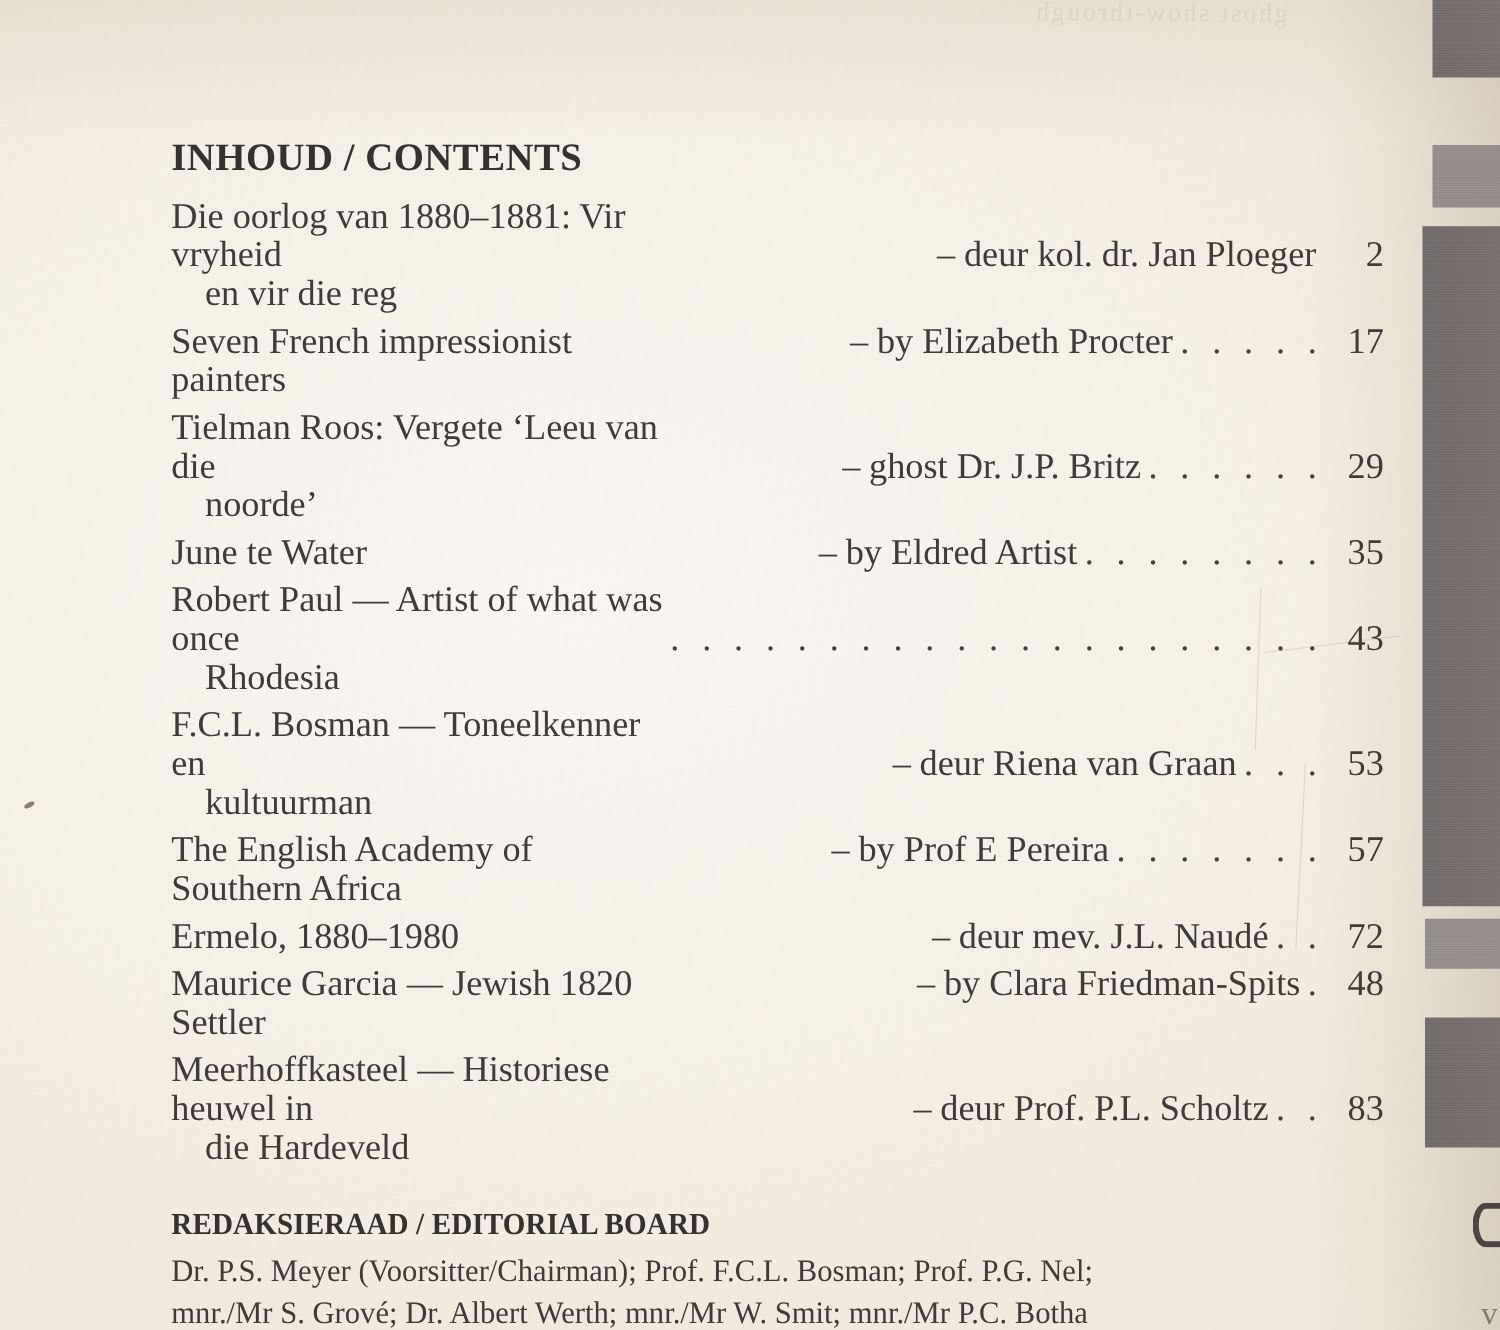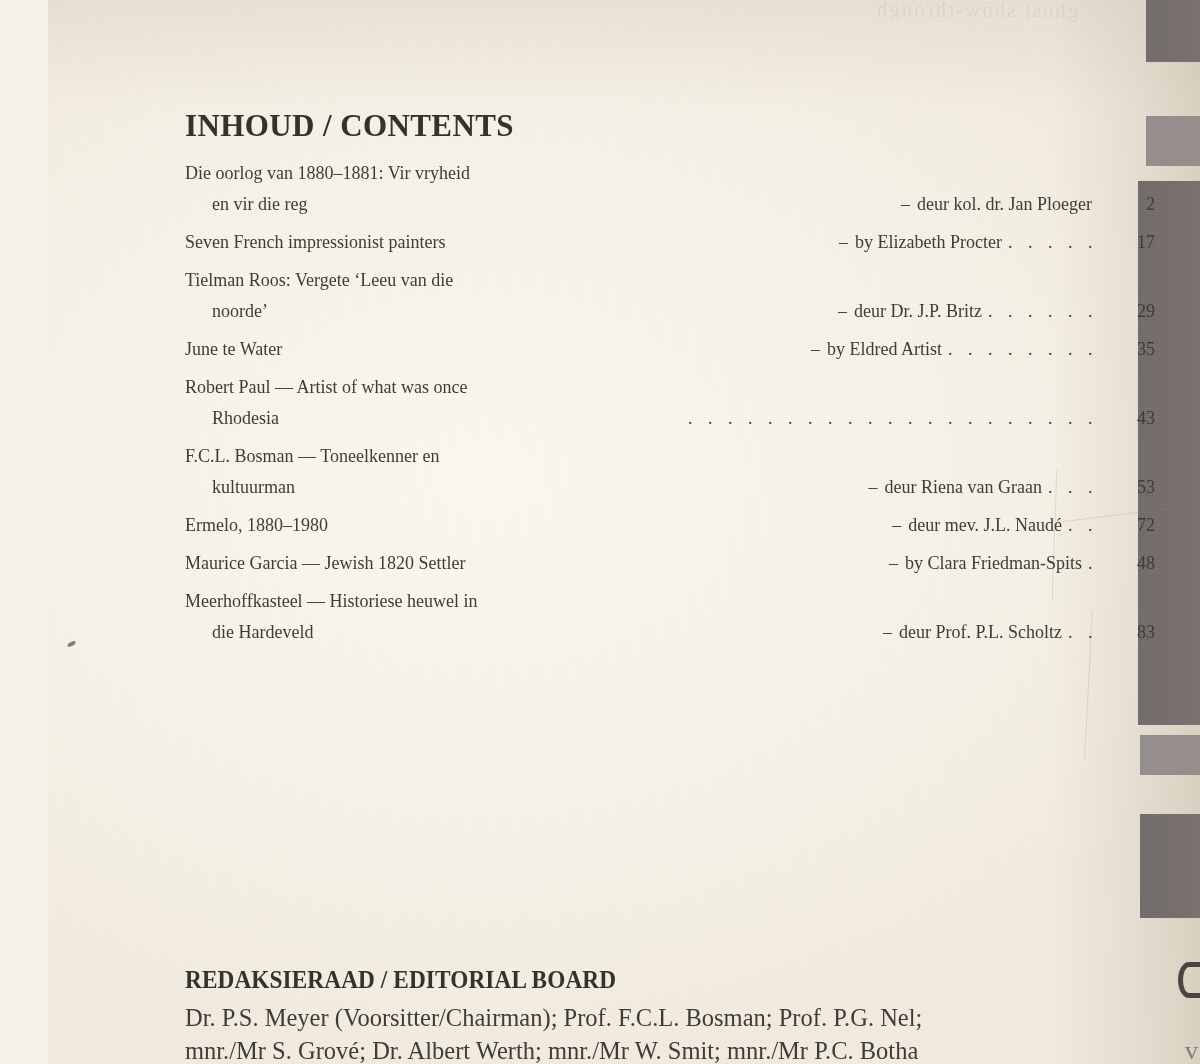--- a/index.html
+++ b/index.html
@@ -16,21 +16,20 @@
     position: relative;
   }
 
   
   #page {
     position: absolute;
     inset: 0;
     background:
       radial-gradient(ellipse 70% 55% at 38% 45%, #fbf7ef 0%, #f7f2e8 55%, #f1ebdf 100%);
     overflow: hidden;
-    margin-left: 48px;
   }
   #paper-grain {
     position: absolute;
     inset: 0;
     pointer-events: none;
     opacity: .55;
     background:
       repeating-linear-gradient(91deg, rgba(140,120,95,.035) 0 1px, rgba(0,0,0,0) 1px 3px),
       repeating-linear-gradient(3deg, rgba(150,130,105,.028) 0 1px, rgba(0,0,0,0) 1px 4px);
   }
@@ -96,21 +95,21 @@
     font-size: 31px;
     letter-spacing: .4px;
     color: #35312d;
     margin: 0 0 14px 0;
     font-family: "Liberation Serif", "DejaVu Serif", serif;
   }
 
   table#toc {
     border-collapse: collapse;
     width: 100%;
-    font-size: 18px;
+    font-size: 29px;
     line-height: 31px;
   }
   table#toc td {
     padding: 0;
     vertical-align: top;
     color: #403b36;
   }
   .c-title {
     width: 548px;
     padding-bottom: 7px !important;
@@ -244,37 +243,42 @@
             <td class="c-author"><span class="dash">–</span><span>deur kol. dr. Jan Ploeger</span><span class="leader"></span></td>
             <td class="c-page">2</td>
           </tr>
           <tr>
             <td class="c-title"><span>Seven French impressionist painters</span></td>
             <td class="c-author"><span class="dash">–</span><span>by Elizabeth Procter</span><span class="leader">. . . . .</span></td>
             <td class="c-page">17</td>
           </tr>
           <tr class="two-line">
             <td class="c-title"><span>Tielman Roos: Vergete ‘Leeu van die</span><span class="l2">noorde’</span></td>
-            <td class="c-author"><span class="dash">–</span><span>deur Dr. J.P. Britz</span><span class="leader">. . . . . .</span></td>
+            <td class="c-author"><span class="dash">–</span><span>ghost Dr. J.P. Britz</span><span class="leader">. . . . . .</span></td>
             <td class="c-page">29</td>
           </tr>
           <tr>
             <td class="c-title"><span>June te Water</span></td>
             <td class="c-author"><span class="dash">–</span><span>by Eldred Artist</span><span class="leader">. . . . . . . .</span></td>
             <td class="c-page">35</td>
           </tr>
           <tr class="two-line">
             <td class="c-title"><span>Robert Paul — Artist of what was once</span><span class="l2">Rhodesia</span></td>
             <td class="c-author"><span class="leader-only">. . . . . . . . . . . . . . . . . . . . .</span></td>
             <td class="c-page">43</td>
           </tr>
           <tr class="two-line">
             <td class="c-title"><span>F.C.L. Bosman — Toneelkenner en</span><span class="l2">kultuurman</span></td>
             <td class="c-author"><span class="dash">–</span><span>deur Riena van Graan</span><span class="leader">. . .</span></td>
             <td class="c-page">53</td>
+          </tr>
+          <tr>
+            <td class="c-title"><span>The English Academy of Southern Africa</span></td>
+            <td class="c-author"><span class="dash">–</span><span>by Prof E Pereira</span><span class="leader">. . . . . . .</span></td>
+            <td class="c-page">57</td>
           </tr>
           <tr>
             <td class="c-title"><span>Ermelo, 1880–1980</span></td>
             <td class="c-author"><span class="dash">–</span><span>deur mev. J.L. Naudé</span><span class="leader">. .</span></td>
             <td class="c-page">72</td>
           </tr>
           <tr>
             <td class="c-title"><span>Maurice Garcia — Jewish 1820 Settler</span></td>
             <td class="c-author"><span class="dash">–</span><span>by Clara Friedman-Spits</span><span class="leader">.</span></td>
             <td class="c-page">48</td>

